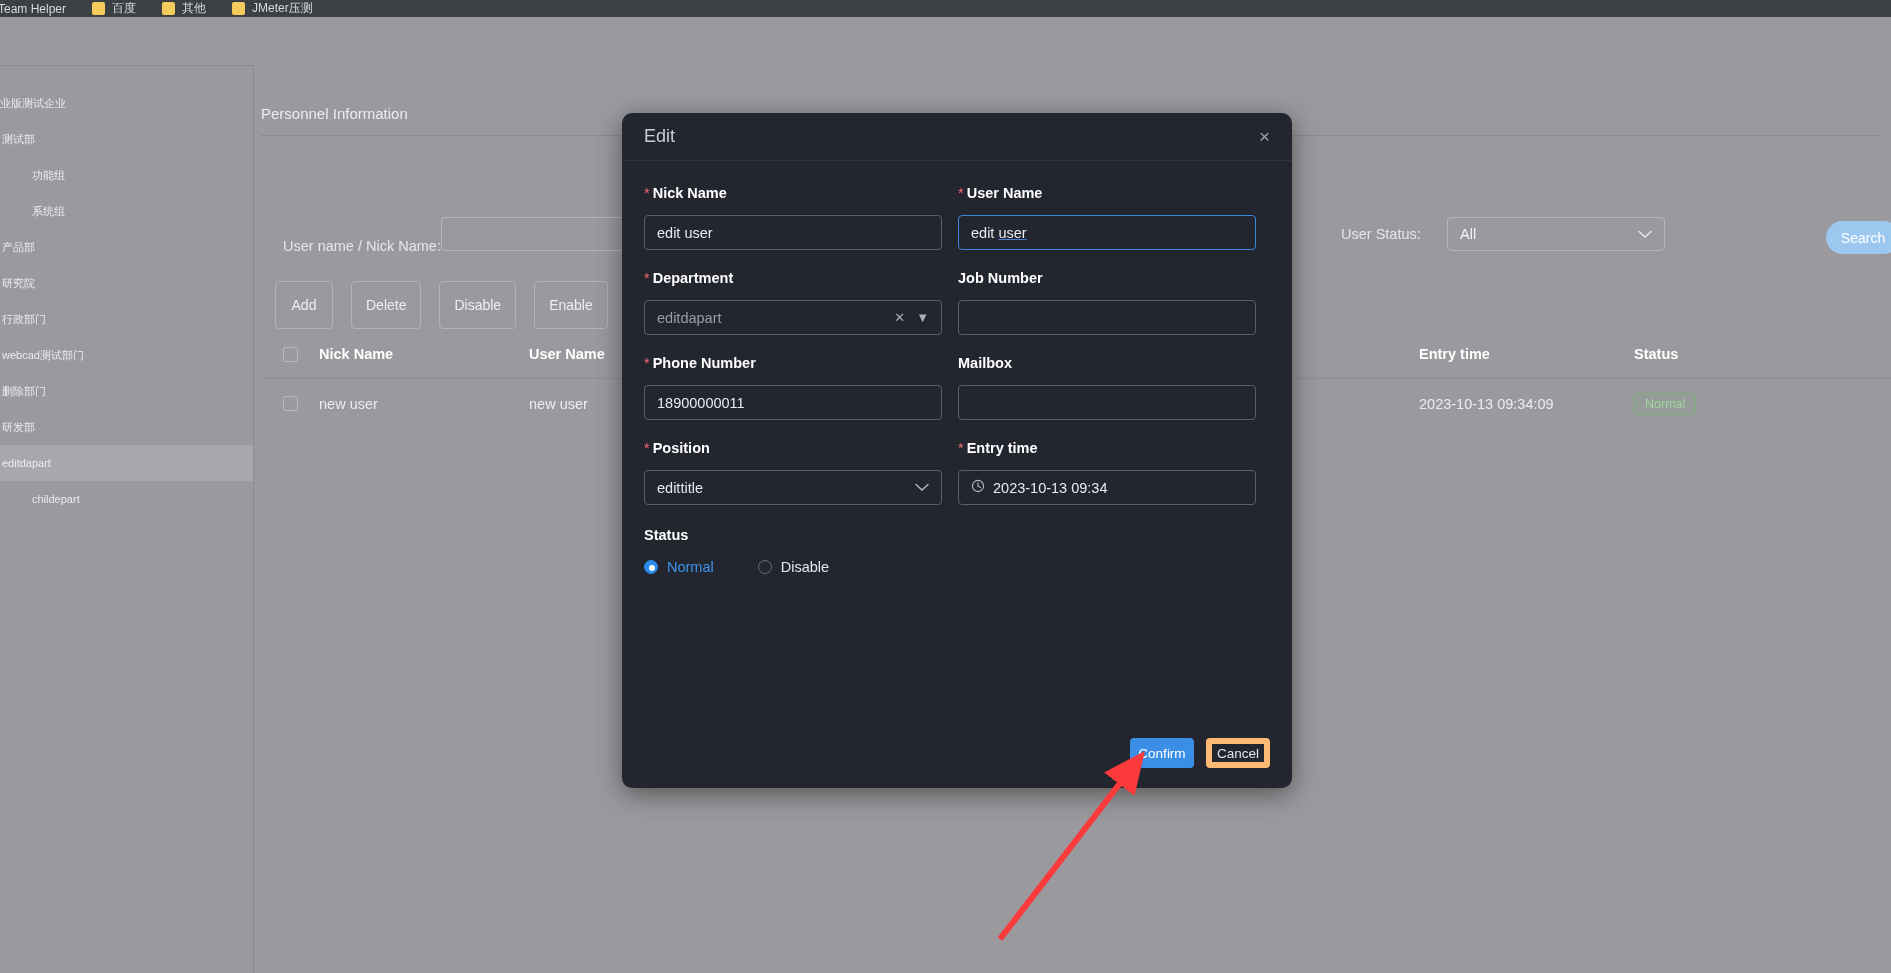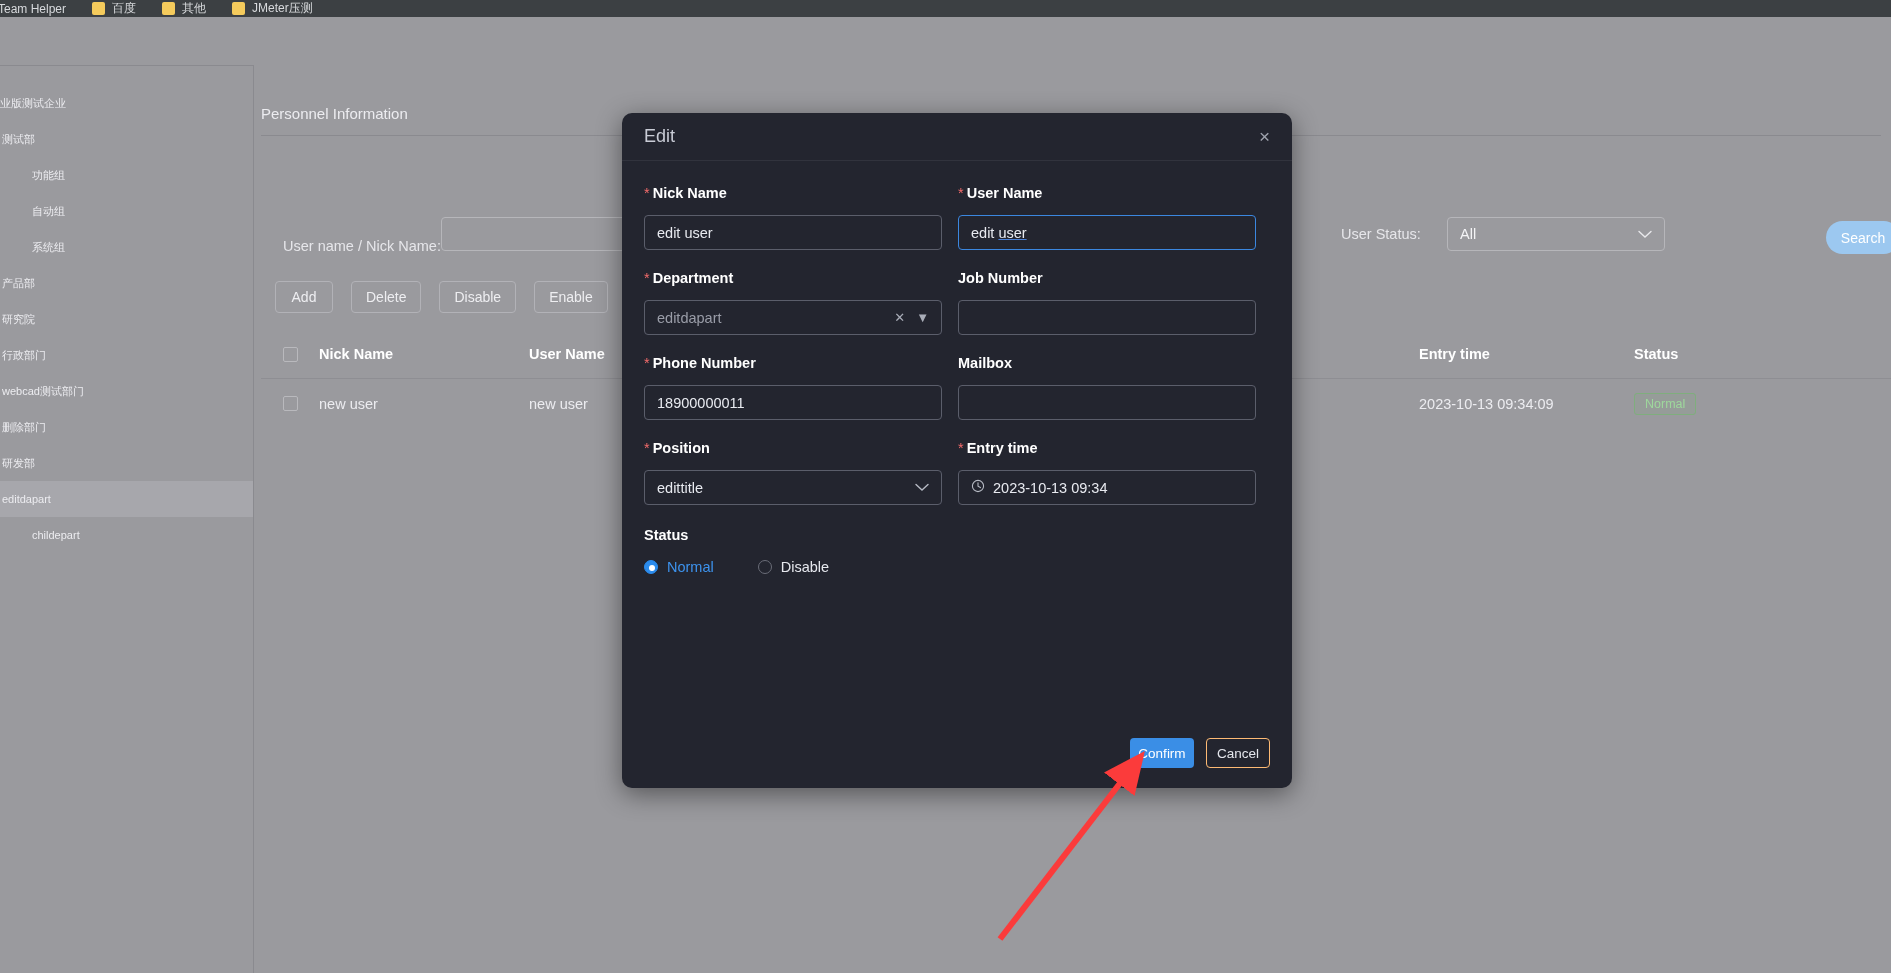--- a/index.html
+++ b/index.html
@@ -61,21 +61,21 @@
   }
   #status-select .chev { margin-left: auto; }
   #search-button {
     position: absolute; left: 1571px; top: 4px; width: 74px; height: 33px;
     background: #9cc8f0; border: none; border-radius: 17px;
     color: #ffffff; font-size: 14px; font-family: "Liberation Sans", sans-serif;
   }
 
   .btn-row { position: absolute; top: 216px; left: 20px; display: flex; gap: 18px; }
   .tbtn {
-    min-width: 58px; height: 32px; padding: 0 14px;
+    min-width: 58px; height: 48px; padding: 0 14px;
     background: transparent; border: 1px solid #b2b2b7; border-radius: 4px;
     color: #eeeef1; font-size: 14px; font-family: "Liberation Sans", sans-serif;
   }
 
   #table { position: absolute; top: 265px; left: 6px; right: 0; }
   .thead, .trow {
     display: flex; align-items: center; height: 49px; font-size: 14.5px;
   }
   .thead { color: #ffffff; font-weight: bold; border-bottom: 1px solid #8e8e93; }
   .trow  { color: #ececf0; }
@@ -131,21 +131,21 @@
   .rdot.on::after { content:""; position:absolute; left:4px; top:4px; width:6px; height:6px; border-radius:50%; background:#fff; }
   .rlabel.on { color: #3d93ee; }
   .rlabel.off { color: #e6e8ee; }
 
   #modal-footer { position: absolute; left: 0; bottom: 20px; width: 100%; display: flex; justify-content: flex-end; gap: 12px; padding-right: 22px; }
   #confirm-button {
     width: 64px; height: 30px; background: #3a8ee6; border: none; border-radius: 4px;
     color: #fff; font-size: 13.5px; font-family: "Liberation Sans", sans-serif; cursor: pointer;
   }
   #cancel-button {
-    width: 64px; height: 30px; background: transparent; border: 1px solid #fdba74; border-radius: 4px;
+    width: 64px; height: 30px; background: transparent; border: 6px solid #fdba74; border-radius: 4px;
     color: #e4e6ec; font-size: 13.5px; font-family: "Liberation Sans", sans-serif; cursor: pointer;
   }
 
   #arrow-annotation { position: absolute; left: 0; top: 0; width: 1891px; height: 973px; pointer-events: none; }
 </style>
 </head>
 <body>
 
 <div id="bookmark-bar">
   <div class="bm first">
@@ -171,23 +171,20 @@
     <div class="sb-top-line"></div>
     <div id="tree-list">
         <div class="tree-item root">
           <span>业版测试企业</span>
         </div>
         <div class="tree-item lvl1">
           <span>测试部</span>
         </div>
         <div class="tree-item lvl2">
           <span>功能组</span>
-        </div>
-        <div class="tree-item lvl2">
-          <span>自动组</span>
         </div>
         <div class="tree-item lvl2">
           <span>系统组</span>
         </div>
         <div class="tree-item lvl1">
           <span>产品部</span>
         </div>
         <div class="tree-item lvl1">
           <span>研究院</span>
         </div>

